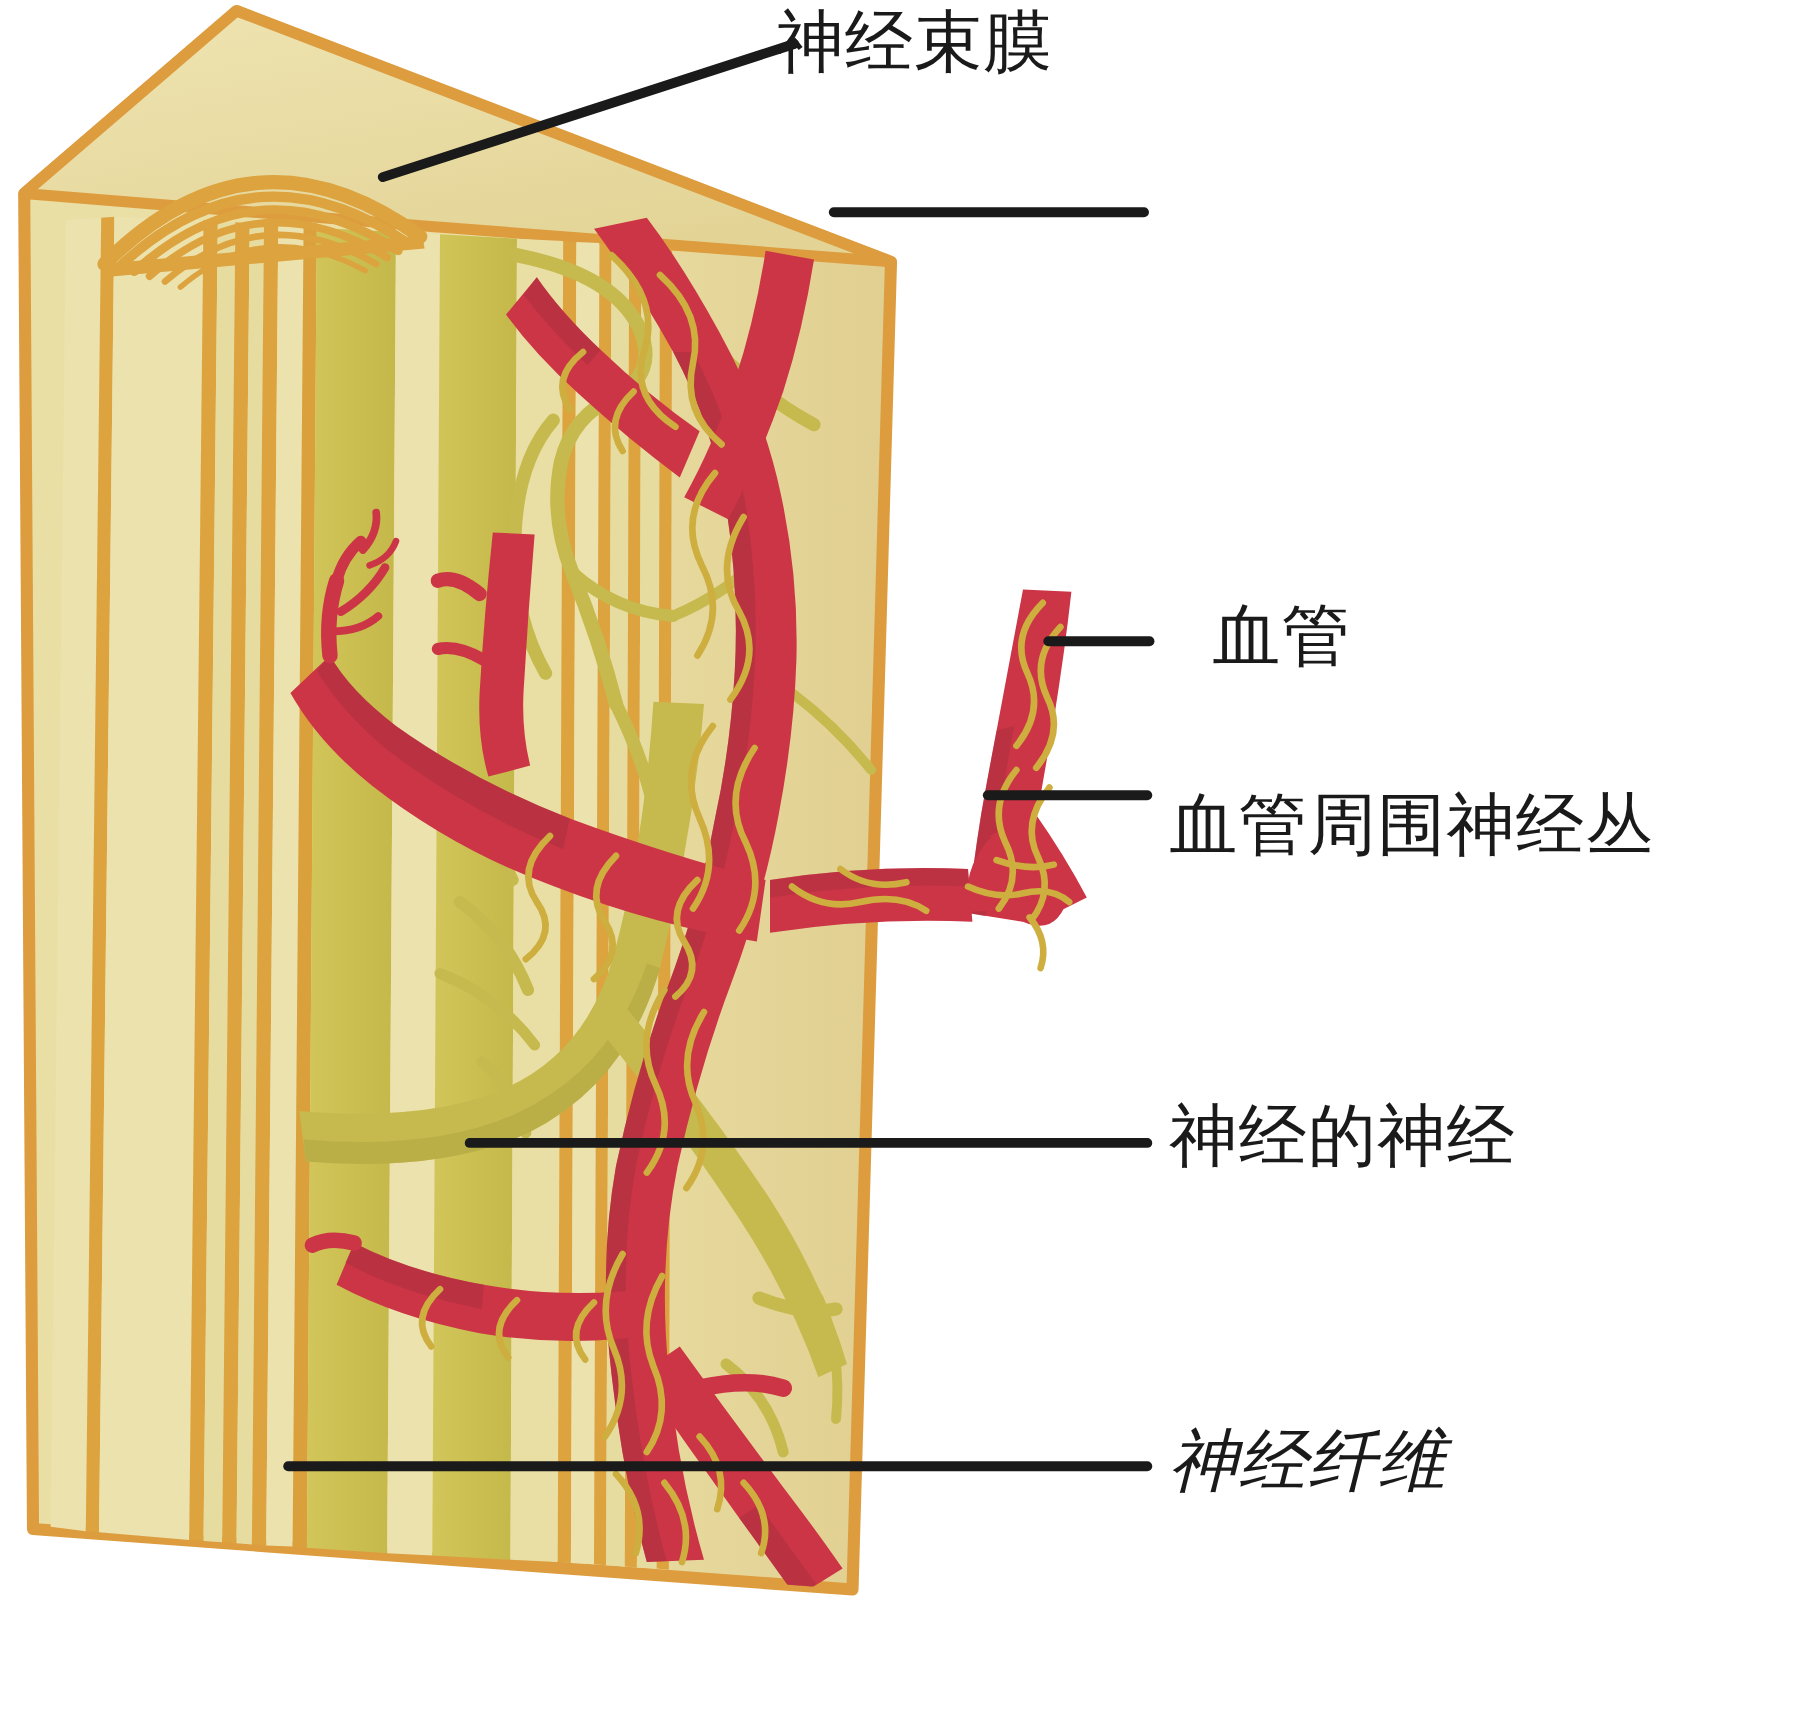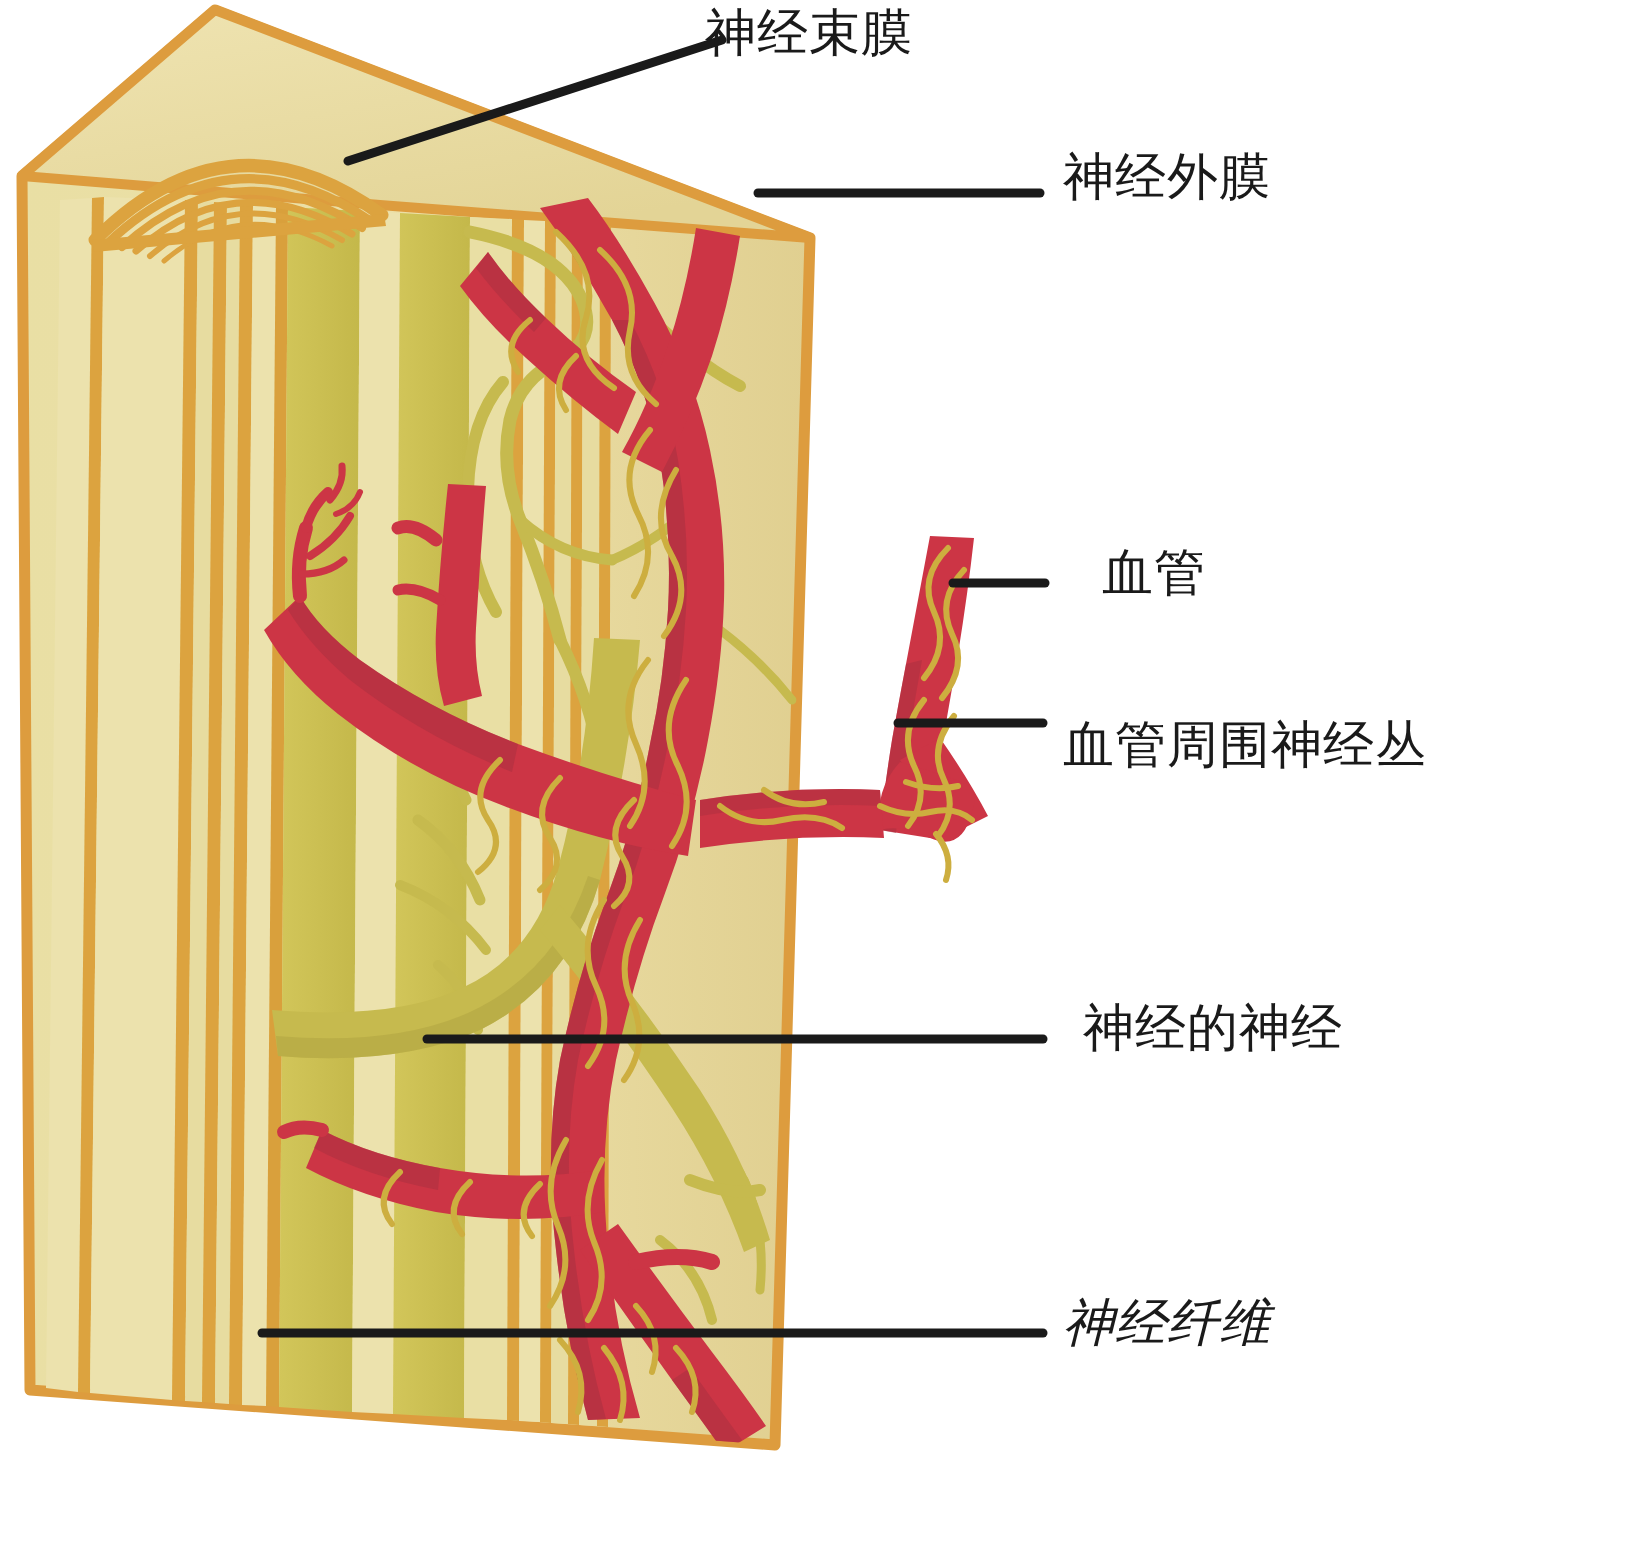--- a/index.html
+++ b/index.html
@@ -7,21 +7,21 @@
   body{
     width:1646px;height:1554px;
     font-family:"Liberation Serif","DejaVu Serif",serif;
     overflow:hidden;position:relative;
   }
   #stage{position:absolute;left:0;top:0;width:1646px;height:1554px;}
   svg#figure{position:absolute;left:0;top:0;width:1646px;height:1554px;display:block;}
   .lbl{
     position:absolute;
     color:#1a1a1a;
-    font-size:51px;
+    font-size:62px;
     line-height:1;
     white-space:nowrap;
     font-family:"Liberation Serif","DejaVu Serif",serif;
     letter-spacing:1px;
   }
 </style>
 </head>
 <body>
 
 <div id="stage">
@@ -247,23 +247,22 @@
     <line x1="758" y1="193" x2="1040" y2="193"></line>
     <line x1="953" y1="583" x2="1045" y2="583"></line>
     <line x1="898" y1="723" x2="1043" y2="723"></line>
     <line x1="427" y1="1039" x2="1043" y2="1039"></line>
     <line x1="262" y1="1333" x2="1043" y2="1333"></line>
   </g>
 </svg>
 
 <div class="lbl" style="left:705px;top:8px;">神经束膜</div>
 
-<div class="lbl" style="left:1063px;top:152px;">神经外膜</div>
 
 <div class="lbl" style="left:1070px;top:548px;margin-left:32px;">血管</div>
 
 <div class="lbl" style="left:1063px;top:688px;margin-top:32px;">血管周围神经丛</div>
 
-<div class="lbl" style="left:1063px;top:1003px;margin-left:20px;">神经的神经</div>
+<div class="lbl" style="left:1063px;top:1003px;">神经的神经</div>
 
 <div class="lbl" style="left:1063px;top:1298px;font-style:italic;">神经纤维</div>
 
 </div>
 
 </body></html>

